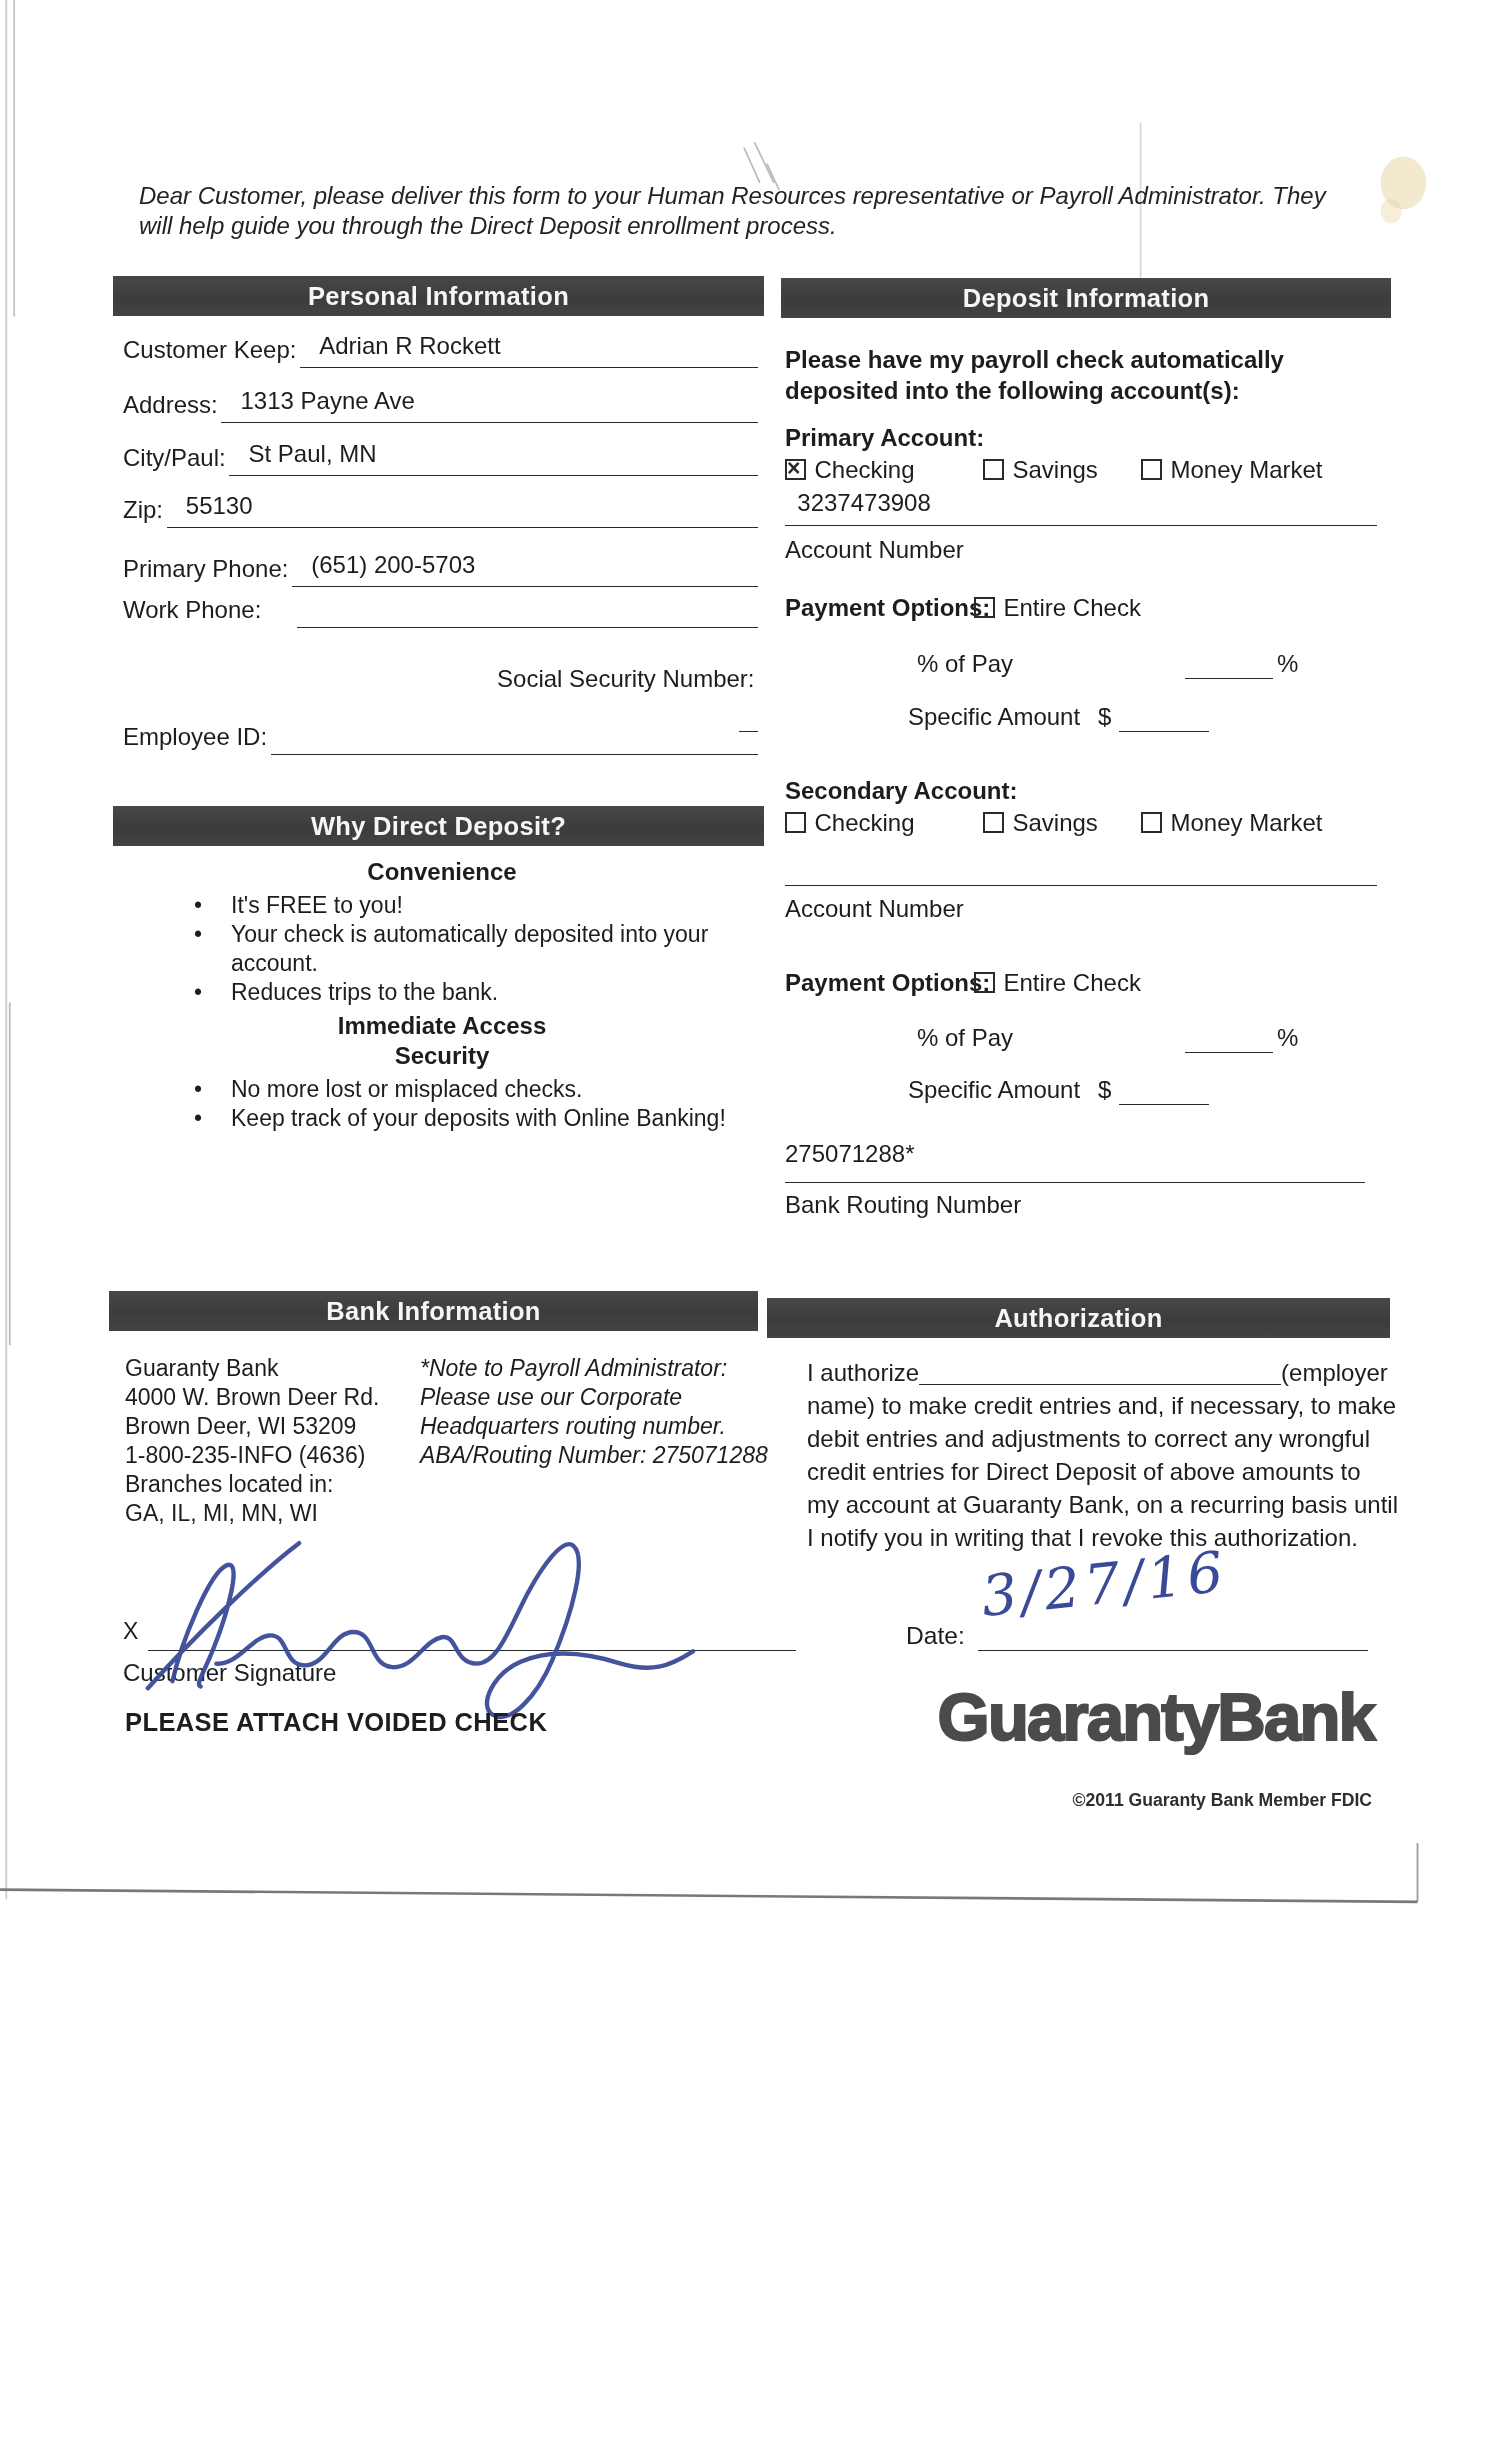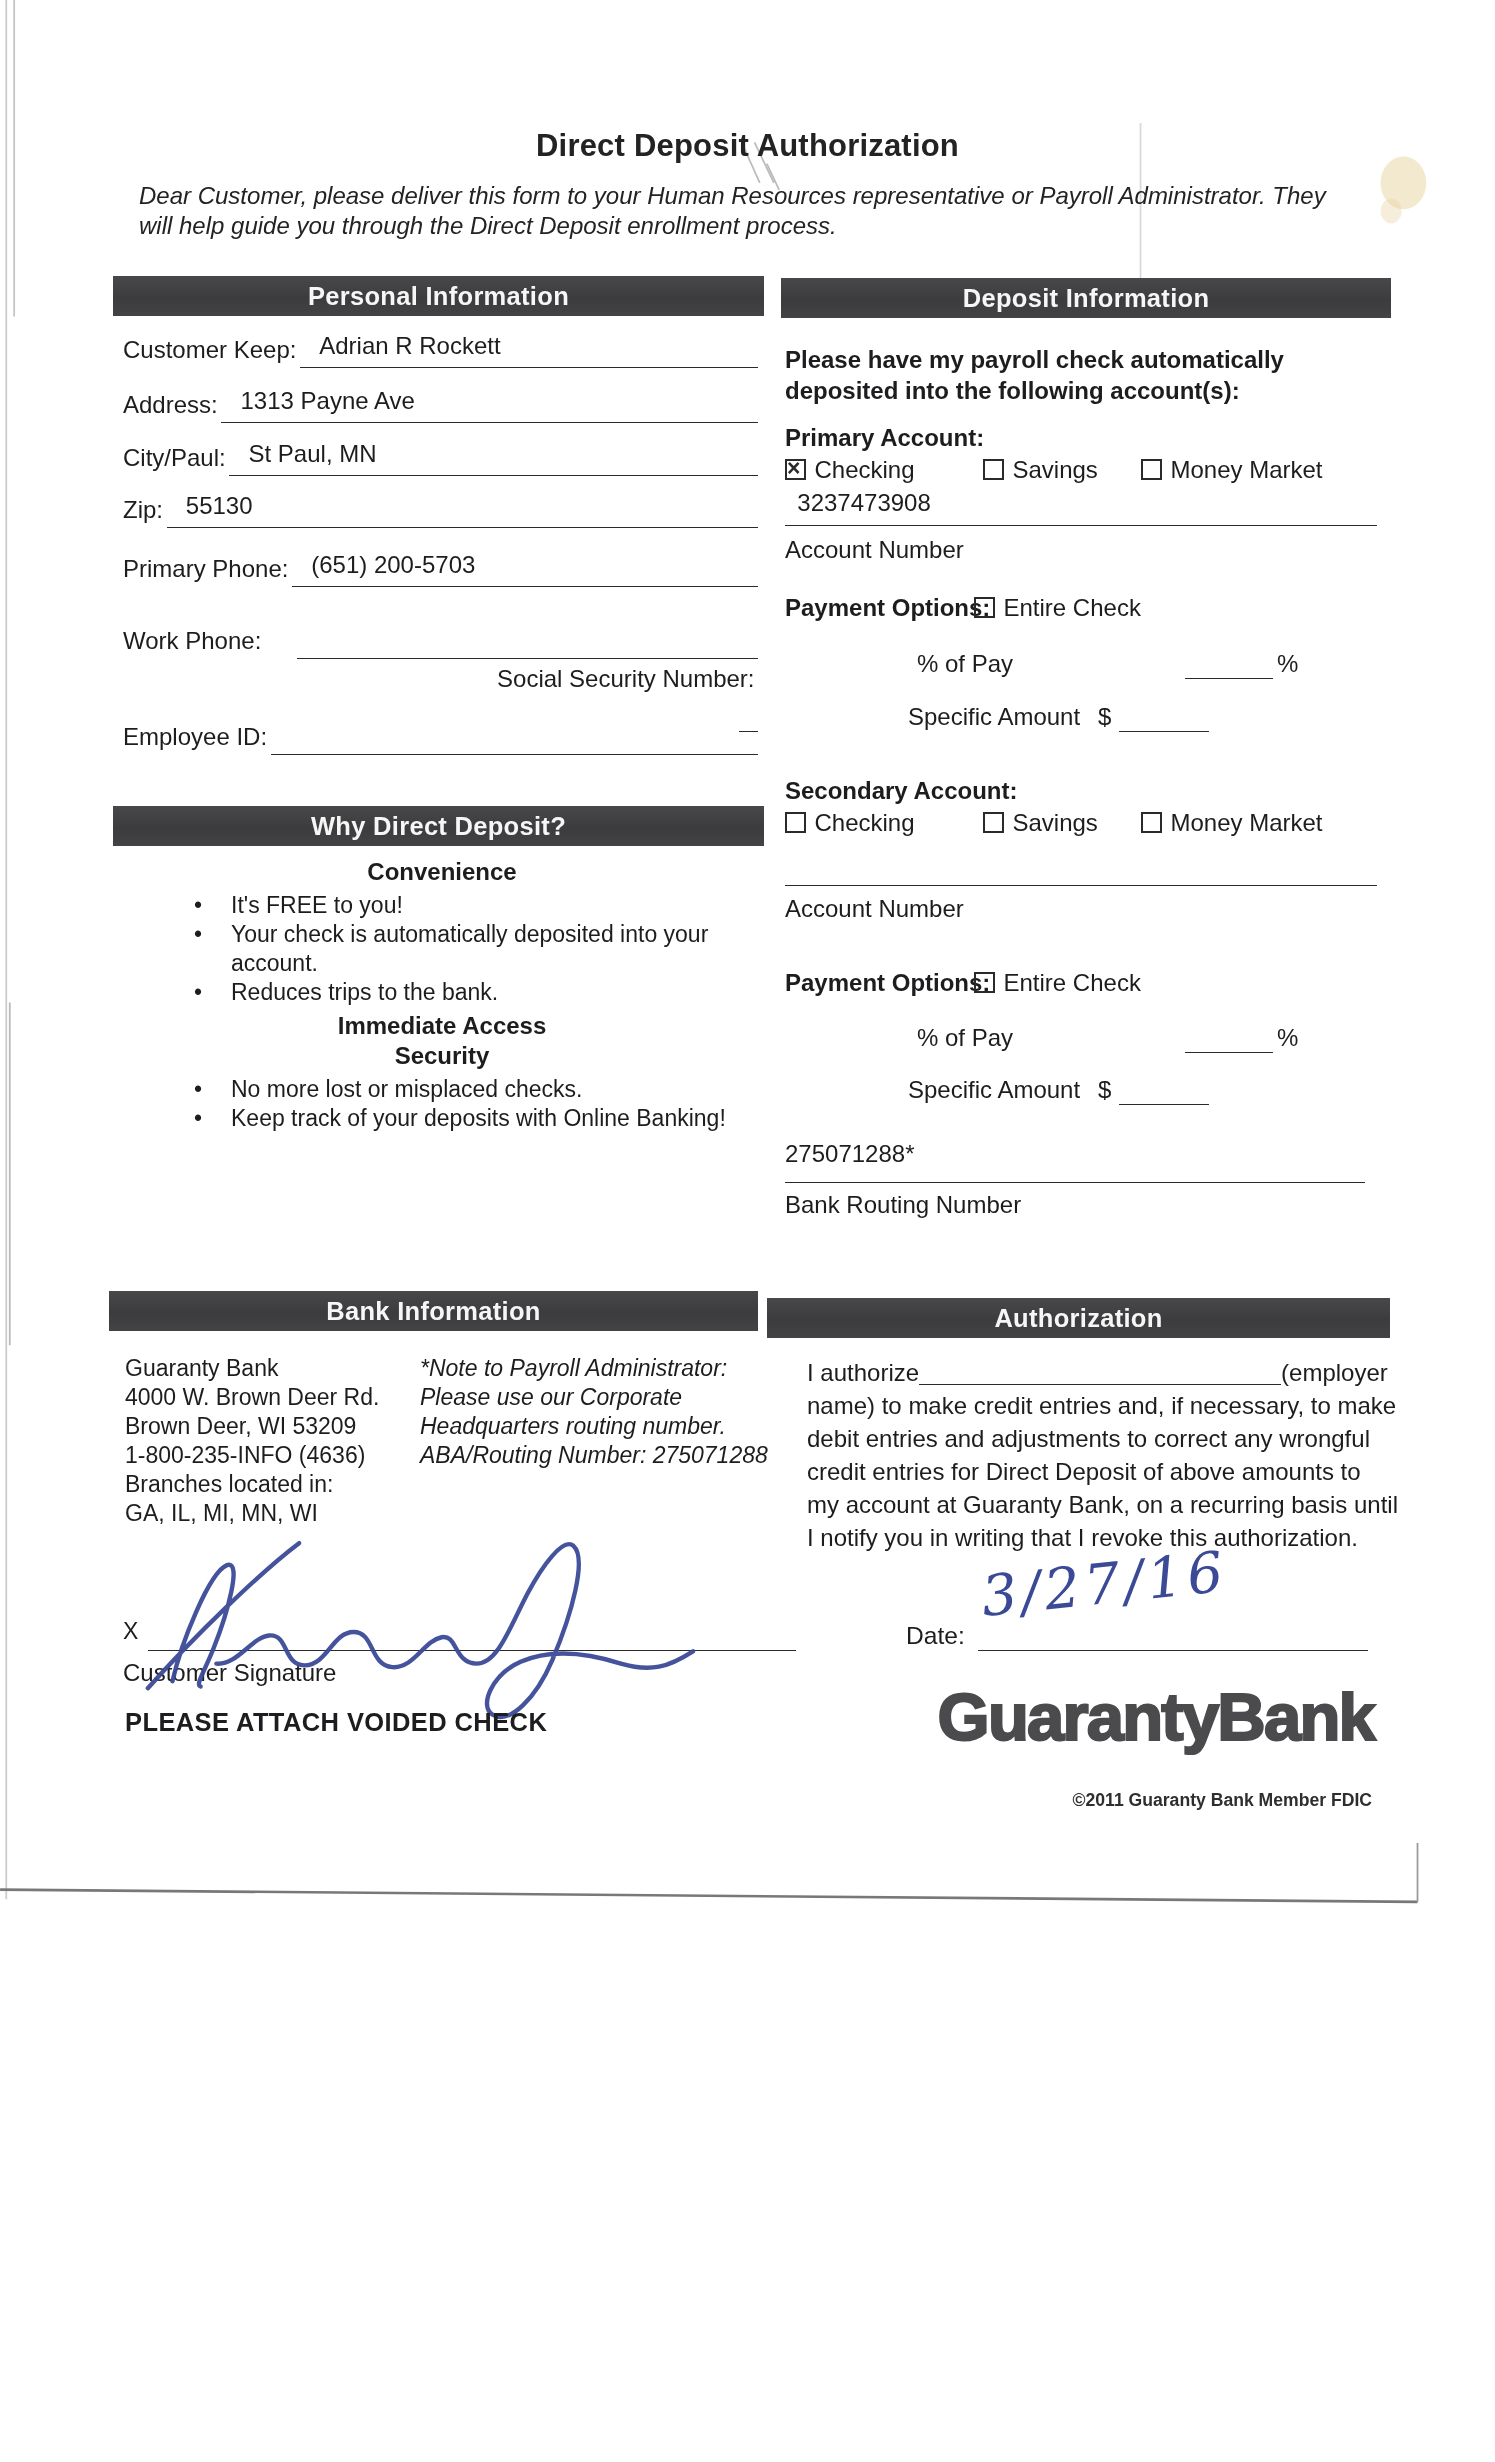--- a/index.html
+++ b/index.html
@@ -69,21 +69,20 @@
     <line x1="16" y1="0" x2="16" y2="360" stroke="#c3c3c3" stroke-width="2"></line>
     <line x1="11" y1="1140" x2="11" y2="1530" stroke="#b9b9b9" stroke-width="2"></line>
     <line x1="0" y1="2149" x2="1612" y2="2163" stroke="#787878" stroke-width="3"></line>
     <line x1="1612" y1="2096" x2="1612" y2="2163" stroke="#9a9a9a" stroke-width="2"></line>
     <line x1="1297" y1="140" x2="1297" y2="348" stroke="#d8d8d8" stroke-width="2"></line>
     <path d="M846,168 l18,40 M858,162 l22,46 M872,186 l14,30" stroke="#a0a0a0" stroke-width="2" fill="none" opacity="0.7"></path>
     <ellipse cx="1596" cy="208" rx="26" ry="30" fill="#e7d3a0" opacity="0.5"></ellipse>
     <ellipse cx="1582" cy="240" rx="12" ry="14" fill="#e7d3a0" opacity="0.38"></ellipse>
   </svg>
 
-  <div class="title">Direct Deposit Authorization</div>
   <div class="intro">Dear Customer, please deliver this form to your Human Resources representative or Payroll Administrator. They will help guide you through the Direct Deposit enrollment process.</div>
 
   <div class="bar" style="left:113px;top:276px;width:651px;">Personal Information</div>
   <div class="bar" style="left:781px;top:278px;width:610px;">Deposit Information</div>
   <div class="bar" style="left:113px;top:806px;width:651px;">Why Direct Deposit?</div>
   <div class="bar" style="left:109px;top:1291px;width:649px;">Bank Information</div>
   <div class="bar" style="left:767px;top:1298px;width:623px;">Authorization</div>
 
   <div class="frow" style="top:332px;">
     <span class="flabel">Customer Keep:</span>
@@ -98,21 +97,21 @@
     <span class="fline"><span>St Paul, MN</span></span>
   </div>
   <div class="frow" style="top:492px;">
     <span class="flabel">Zip:</span>
     <span class="fline"><span>55130</span></span>
   </div>
   <div class="frow" style="top:551px;">
     <span class="flabel">Primary Phone:</span>
     <span class="fline"><span>(651) 200-5703</span></span>
   </div>
-  <div class="frow" style="top:623px;gap:32px;">
+  <div class="frow" style="top:592px;gap:32px;">
     <span class="flabel">Work Phone:</span>
     <span class="fline"><span></span></span>
   </div>
   <div class="frow" style="top:665px;flex-direction:column;">
     <span class="flabel">Social Security Number:</span>
     <span class="fline"><span></span></span>
   </div>
   <div class="frow" style="top:719px;">
     <span class="flabel">Employee ID:</span>
     <span class="fline"><span></span></span>

